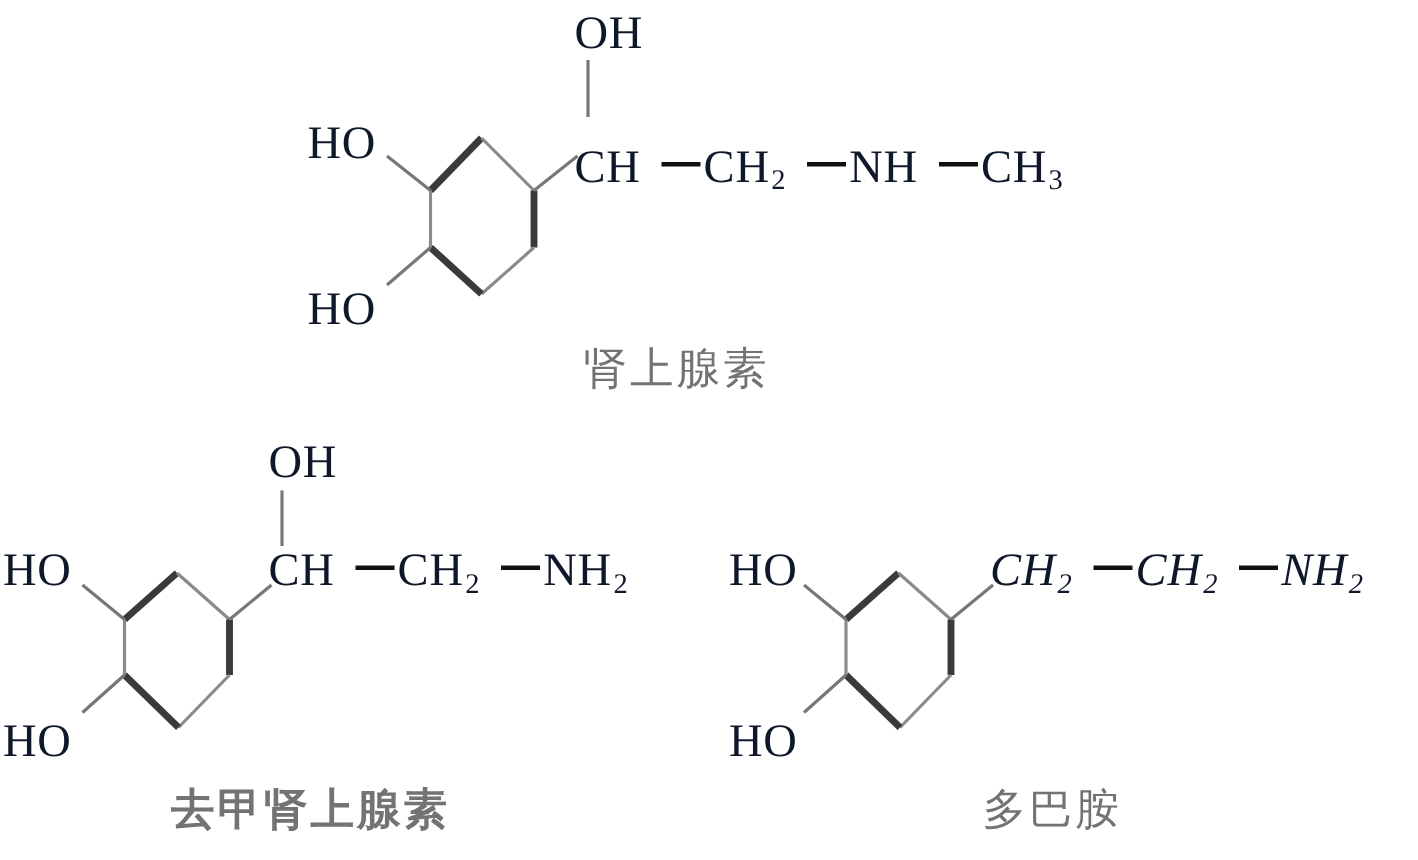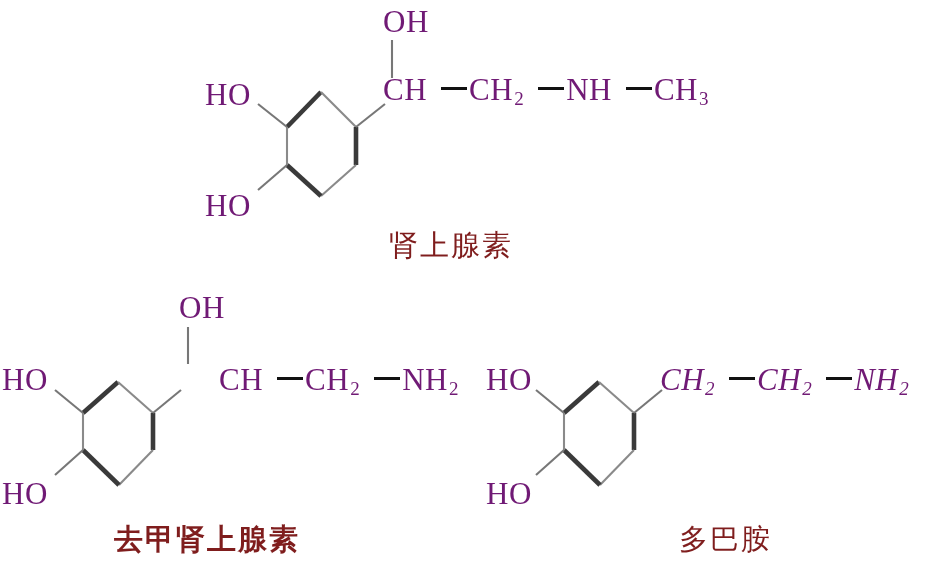--- a/index.html
+++ b/index.html
@@ -18,21 +18,21 @@
     overflow: hidden;
   }
   .molecule {
     position: absolute;
   }
   .atom-label {
     position: absolute;
     font-family: "Liberation Serif", "DejaVu Serif", serif;
     font-size: 31px;
     line-height: 1;
-    color: #701a75;
+    color: #0f172a;
     white-space: nowrap;
     letter-spacing: 0.5px;
   }
   .atom-label .sub {
     font-size: 19px;
     vertical-align: baseline;
     position: relative;
     top: 5px;
     padding-left: 1px;
   }
@@ -48,21 +48,21 @@
     vertical-align: middle;
     position: relative;
     top: -4px;
     margin: 0 2px 0 3px;
   }
   .name-label {
     position: absolute;
     font-family: "DejaVu Sans", "Liberation Sans", sans-serif;
     font-size: 29px;
     line-height: 1;
-    color: #7f1d1d;
+    color: #737373;
     white-space: nowrap;
     letter-spacing: 2px;
   }
   svg.bonds {
     position: absolute;
     left: 0;
     top: 0;
     overflow: visible;
   }
   .thin { stroke: #8a8a8a; stroke-width: 2.1; fill: none; }
@@ -96,21 +96,21 @@
     </div>
 
     <div class="atom-label" style="left:205px; top:79px;">
       <span>HO</span>
     </div>
 
     <div class="atom-label" style="left:205px; top:190px;">
       <span>HO</span>
     </div>
 
-    <div class="atom-label" style="left:383px; top:74px;text-align:right;">
+    <div class="atom-label" style="left:383px; top:95px;text-align:right;">
       <span><span>CH</span></span><span class="gap"></span><span class="bond-dash"></span><span><span>CH</span><span class="sub">2</span></span><span class="gap"></span><span class="bond-dash"></span><span><span>NH</span></span><span class="gap"></span><span class="bond-dash"></span><span><span>CH</span><span class="sub">3</span></span>
     </div>
 
     <div class="name-label" style="left:389px; top:231px;">肾上腺素</div>
   </div>
 
   <div class="molecule">
 
     <svg class="bonds" width="500" height="573">
 
@@ -131,21 +131,21 @@
     </div>
 
     <div class="atom-label" style="left:2px; top:364px;">
       <span>HO</span>
     </div>
 
     <div class="atom-label" style="left:2px; top:478px;">
       <span>HO</span>
     </div>
 
-    <div class="atom-label" style="left:179px; top:364px;margin-left:40px;">
+    <div class="atom-label" style="left:179px; top:364px;">
       <span><span>CH</span></span><span class="gap"></span><span class="bond-dash"></span><span><span>CH</span><span class="sub">2</span></span><span class="gap"></span><span class="bond-dash"></span><span><span>NH</span><span class="sub">2</span></span>
     </div>
 
     <div class="name-label" style="left:114px; top:525px;font-weight:bold;">去甲肾上腺素</div>
   </div>
 
   <div class="molecule">
 
     <svg class="bonds" width="945" height="573">
 
@@ -165,16 +165,16 @@
     </div>
 
     <div class="atom-label" style="left:486px; top:478px;">
       <span>HO</span>
     </div>
 
     <div class="atom-label" style="left:660px; top:364px;font-style:italic;">
       <span><span>CH</span><span class="sub">2</span></span><span class="gap"></span><span class="bond-dash"></span><span><span>CH</span><span class="sub">2</span></span><span class="gap"></span><span class="bond-dash"></span><span><span>NH</span><span class="sub">2</span></span>
     </div>
 
-    <div class="name-label" style="left:679px; top:525px;">多巴胺</div>
+    <div class="name-label" style="left:655px; top:525px;">多巴胺</div>
   </div>
 
 </div>
 
 </body></html>

